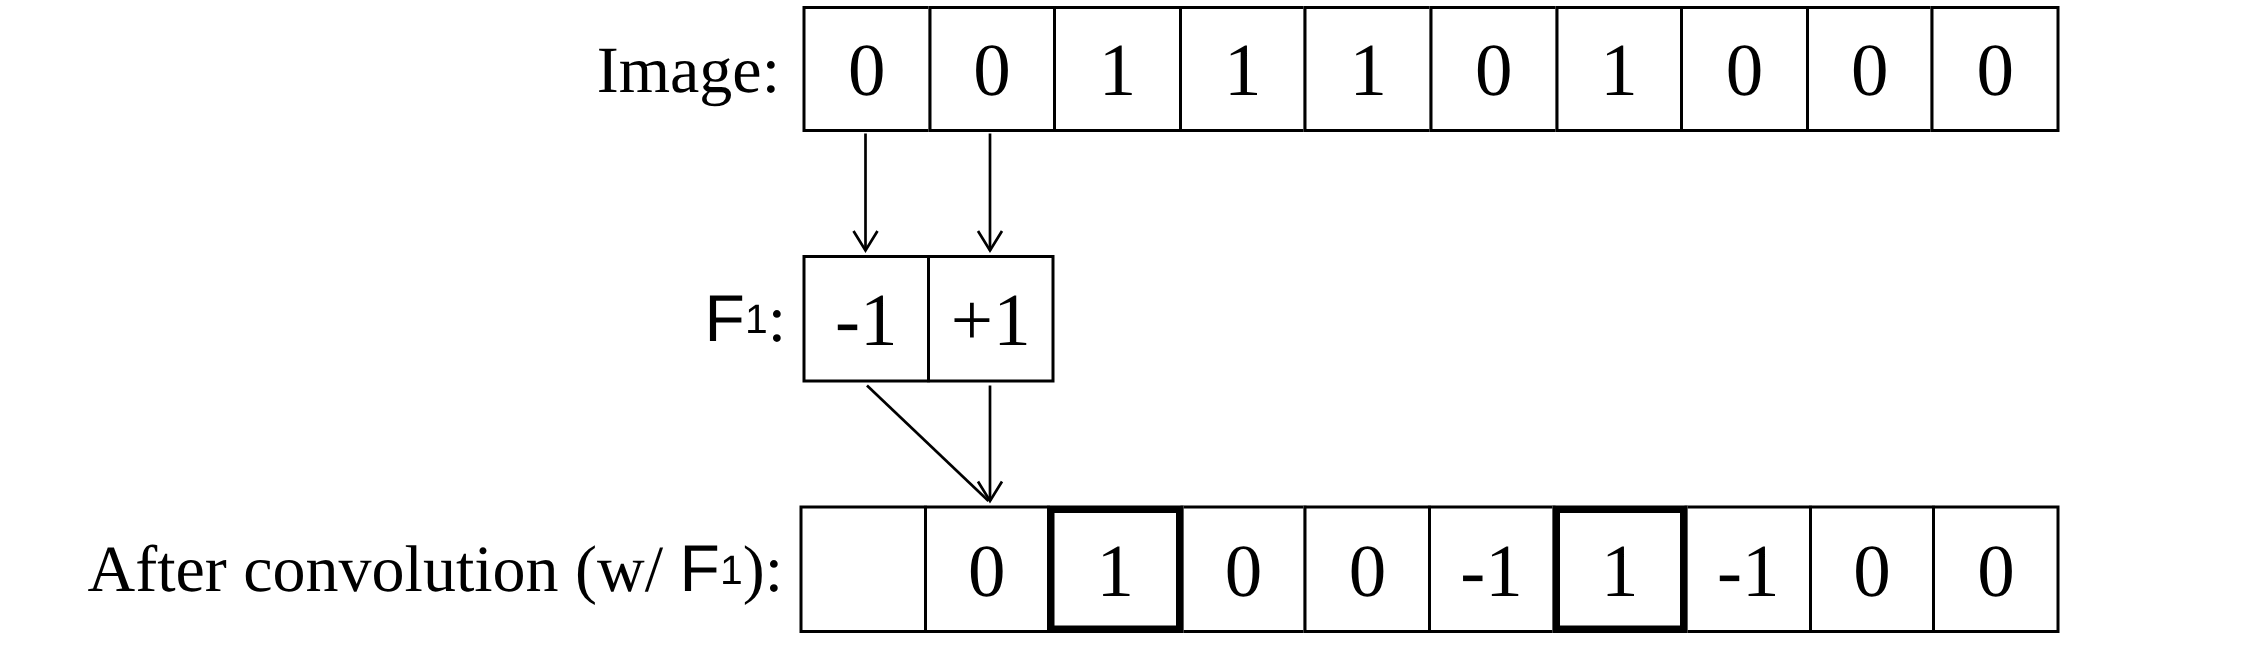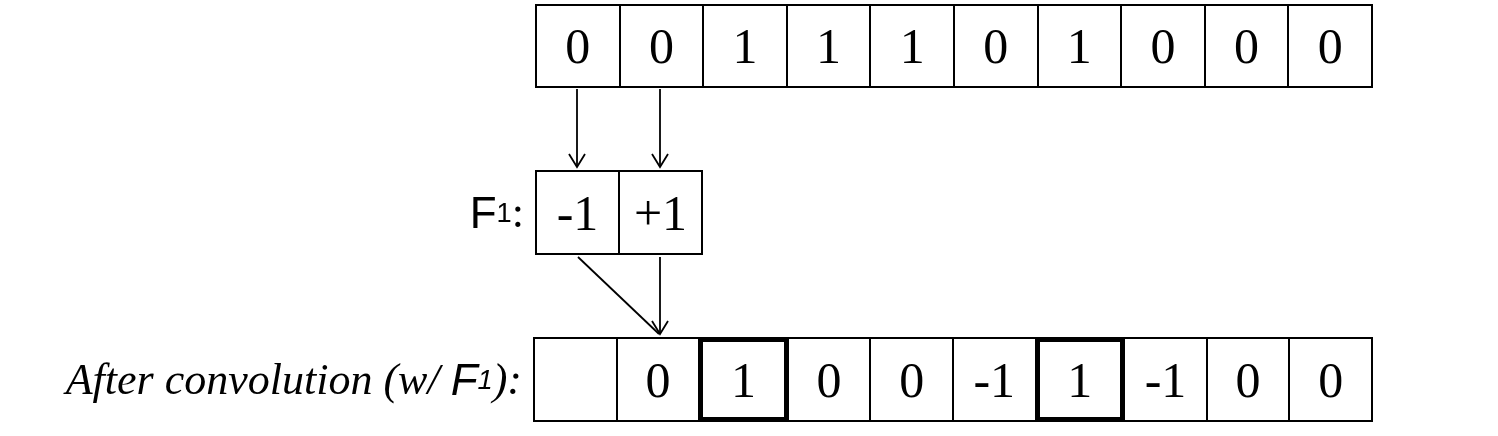--- a/index.html
+++ b/index.html
@@ -18,21 +18,21 @@
   .cell.bold { border-width:5px; z-index:2; }
   .image-row  { left:535px; top:4px;   width:838px; height:84px; }
   .filter-row { left:535px; top:170px; width:168px; height:85px; }
   .conv-row   { left:533px; top:337px; width:840px; height:85px; }
   .label {
     position:absolute; display:flex; align-items:center; justify-content:flex-end;
     font-size:44px; white-space:pre; z-index:1;
   }
   .image-label  { left:0; top:4px;   width:520px; height:84px; }
   .filter-label { left:0; top:170px; width:524px; height:85px; }
-  .conv-label   { left:0; top:337px; width:522px; height:85px;font-style:italic; }
+  .conv-label   { left:0; top:337px; width:522px; height:85px; }
   .sans { font-family:"Liberation Sans", sans-serif; }
   sub.f-sub { font-size:0.62em; line-height:0; font-family:"Liberation Sans", sans-serif; }
 </style>
 </head>
 <body>
 
 <div class="canvas">
 
   <svg class="arrows" width="1498" height="436" viewBox="0 0 1498 436" xmlns="http://www.w3.org/2000/svg">
     <defs>
@@ -41,20 +41,23 @@
       </marker>
     </defs>
     <g stroke="#000000" stroke-width="1.8">
       <line x1="577" y1="89" x2="577" y2="167" marker-end="url(#ah)"></line>
       <line x1="660" y1="89" x2="660" y2="167" marker-end="url(#ah)"></line>
       <line x1="578" y1="257" x2="659" y2="334"></line>
       <line x1="660" y1="257" x2="660" y2="334" marker-end="url(#ah)"></line>
     </g>
   </svg>
 
+  <div class="label image-label">
+    <span>Image:</span>
+  </div>
 
   <div class="row image-row">
     <div class="cell">0</div>
     <div class="cell">0</div>
     <div class="cell">1</div>
     <div class="cell">1</div>
     <div class="cell">1</div>
     <div class="cell">0</div>
     <div class="cell">1</div>
     <div class="cell">0</div>

